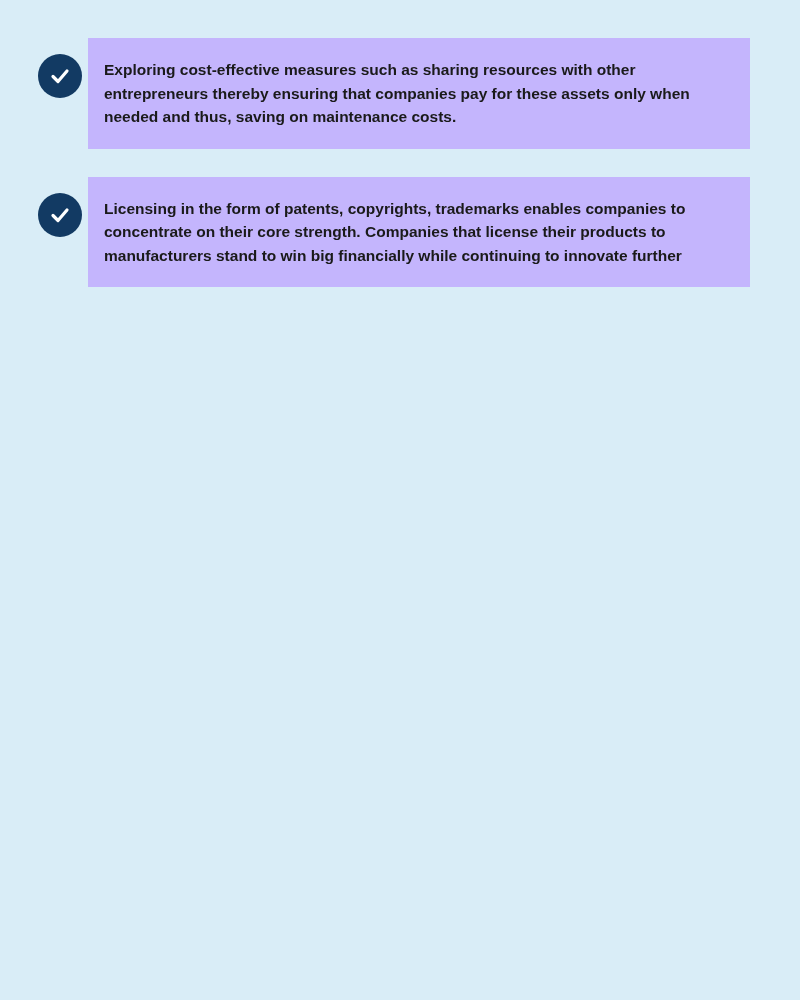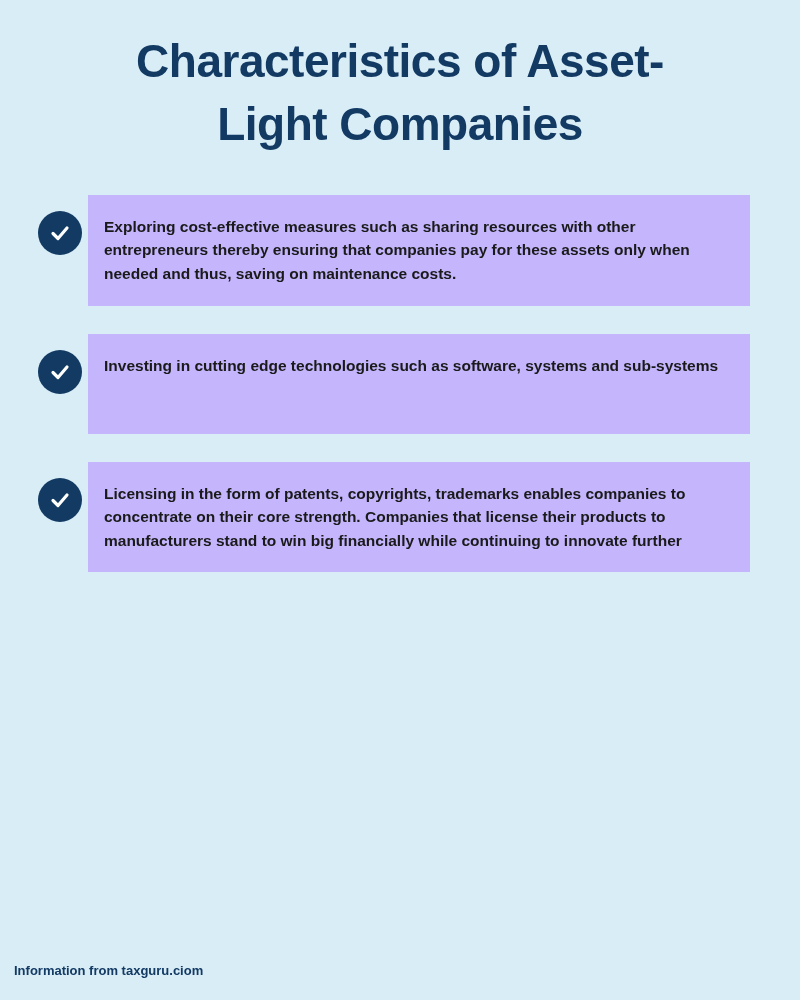--- a/index.html
+++ b/index.html
@@ -85,49 +85,36 @@
     color: #123a63;
     font-size: 13px;
     font-weight: bold;
   }
 </style>
 </head>
 <body>
 
 <div class="infographic">
 
-  <h1 class="title">Characteristics of Asset-Light Companies</h1>
 
   <div class="items">
 
     <div class="item">
       <div class="check-wrap">
         <div class="check-circle">
           <svg width="24" height="24" viewBox="0 0 24 24" aria-hidden="true">
               <path d="M5 12.5 L10 17.5 L19 7" fill="none" stroke="#ffffff" stroke-width="3.2" stroke-linecap="round" stroke-linejoin="round"></path>
             </svg>
         </div>
       </div>
       <div class="card">
         <p>Exploring cost-effective measures such as sharing resources with other entrepreneurs thereby ensuring that companies pay for these assets only when needed and thus, saving on maintenance costs.</p>
       </div>
     </div>
 
-    <div class="item">
-      <div class="check-wrap">
-        <div class="check-circle">
-          <svg width="24" height="24" viewBox="0 0 24 24" aria-hidden="true">
-              <path d="M5 12.5 L10 17.5 L19 7" fill="none" stroke="#ffffff" stroke-width="3.2" stroke-linecap="round" stroke-linejoin="round"></path>
-            </svg>
-        </div>
-      </div>
-      <div class="card">
-        <p>Investing in cutting edge technologies such as software, systems and sub-systems</p>
-      </div>
-    </div>
 
 
 
     <div class="item">
       <div class="check-wrap">
         <div class="check-circle">
           <svg width="24" height="24" viewBox="0 0 24 24" aria-hidden="true">
               <path d="M5 12.5 L10 17.5 L19 7" fill="none" stroke="#ffffff" stroke-width="3.2" stroke-linecap="round" stroke-linejoin="round"></path>
             </svg>
         </div>

